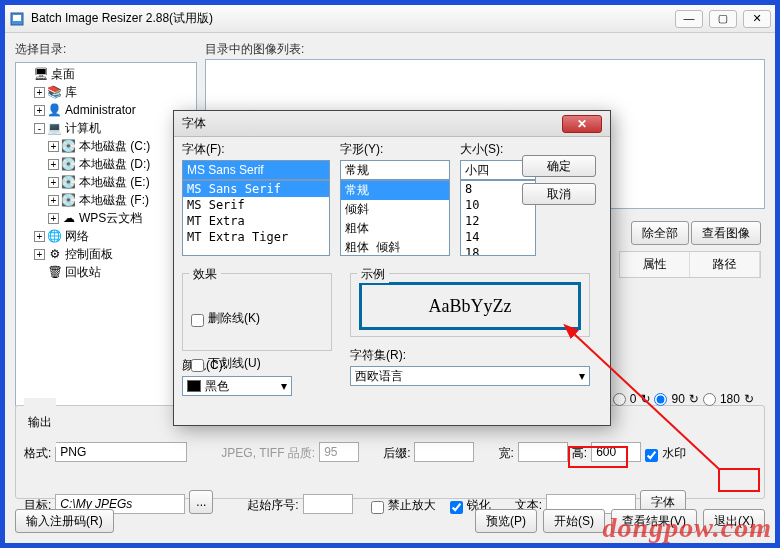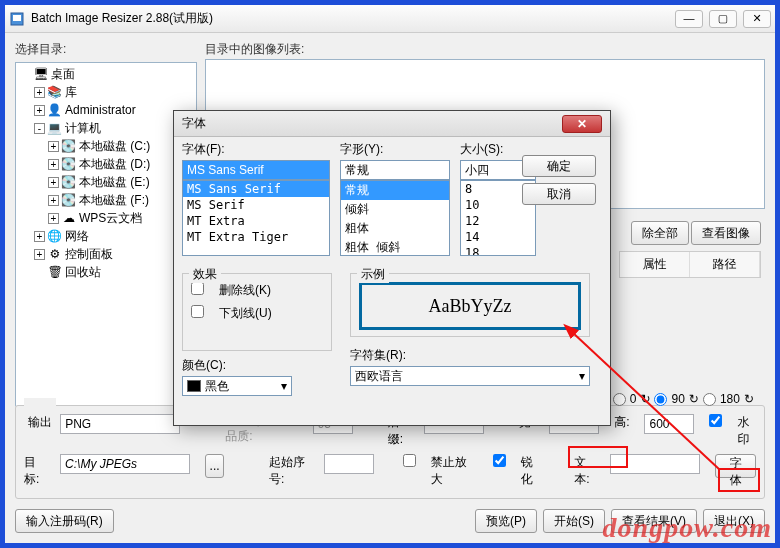--- a/index.html
+++ b/index.html
@@ -25,21 +25,21 @@
 .image-list { position: absolute; left: 200px; top: 54px; right: 10px; height: 150px; border: 1px solid #9db4c8; background: #fff; }
 
 .right-buttons { position: absolute; right: 14px; top: 216px; display: flex; gap: 2px; }
 .btn { height: 24px; padding: 0 10px; border: 1px solid #999; background: linear-gradient(#fdfdfd,#e6e6e6); border-radius: 3px; cursor: pointer; }
 
 .table-head { position: absolute; right: 14px; top: 246px; display: flex; border: 1px solid #ccc; background: #f7f7f7; }
 .th { padding: 4px 10px; border-right: 1px solid #ddd; width: 70px; text-align: center; }
 
 .output-group { position: absolute; left: 10px; top: 400px; right: 10px; height: 94px; border: 1px solid #c8c8c8; border-radius: 3px; background: #f0f0f0; padding: 8px; }
 .output-group legend { position: absolute; top: -8px; left: 8px; background: #f0f0f0; padding: 16px 4px; }
-.row { display: flex; align-items: flex-start; gap: 15px; margin-bottom: 6px; }
+.row { display: flex; align-items: flex-end; gap: 4px; margin-bottom: 6px; margin-top: 28px; }
 .txt { height: 20px; border: 1px solid #abadb3; background: #fff; padding: 0 4px; }
 .checkbox { width: 13px; height: 13px; }
 .radio { width: 13px; height: 13px; }
 
 .bottom-buttons { position: absolute; left: 10px; bottom: 10px; right: 10px; display: flex; gap: 6px; }
 .bottom-buttons .spacer { flex: 1; }
 
 
 .font-dialog { position: absolute; left: 173px; top: 110px; width: 438px; height: 316px; border: 1px solid #444; background: #f0f0f0; box-shadow: 4px 4px 18px rgba(0,0,0,0.35); }
 .font-titlebar { height: 26px; background: linear-gradient(#eee,#ddd); display: flex; align-items: center; padding: 0 8px; border-bottom: 1px solid #bbb; }
@@ -160,21 +160,21 @@
   </div>
   <div class="table-head">
     <div class="th">属性</div>
     <div class="th">路径</div>
   </div>
 
   <fieldset class="output-group">
     <legend>输出</legend>
     <div class="row">
       <span>格式:</span>
-      <input class="txt" style="width: 120px;" value="PNG">
+      <input class="txt" style="width: 132px;" value="PNG">
       <span style="margin-left:30px;color:#999">JPEG, TIFF 品质:</span>
       <input class="txt" style="width: 40px; color: rgb(153, 153, 153);" disabled="" value="95">
       <span style="margin-left:20px">后缀:</span>
       <input class="txt" style="width: 60px;">
       <span style="margin-left:20px">宽:</span>
       <input class="txt" style="width: 50px;">
       <span>高:</span>
       <input class="txt" style="width: 50px;" value="600">
       <input type="checkbox" class="checkbox" checked="" style="">
       <span>水印</span>

